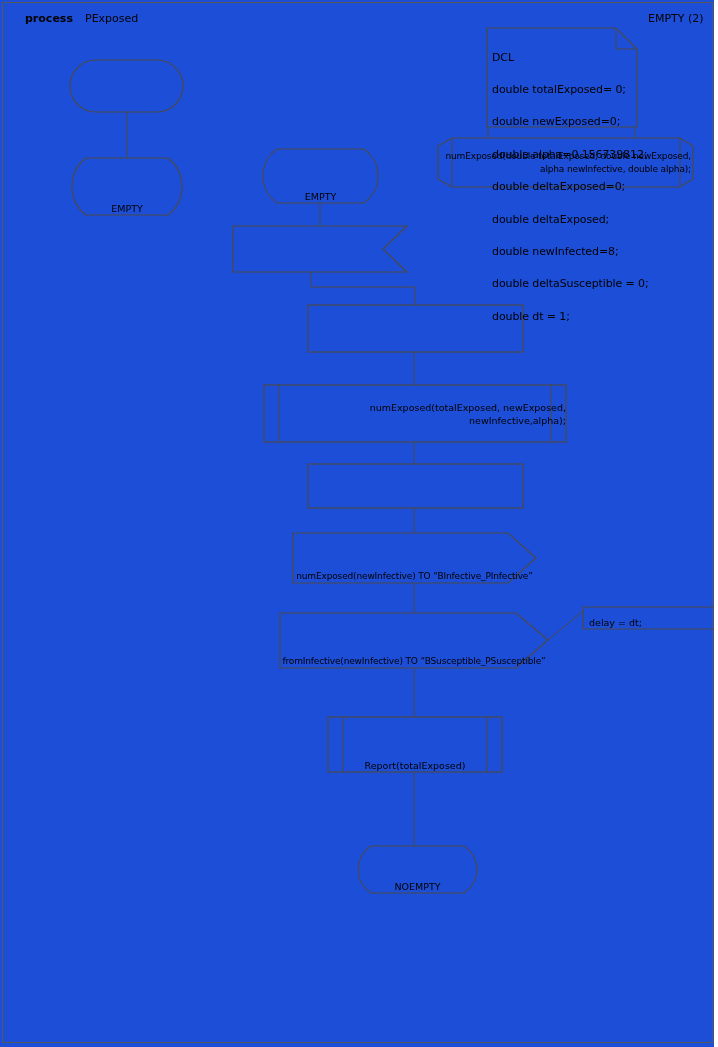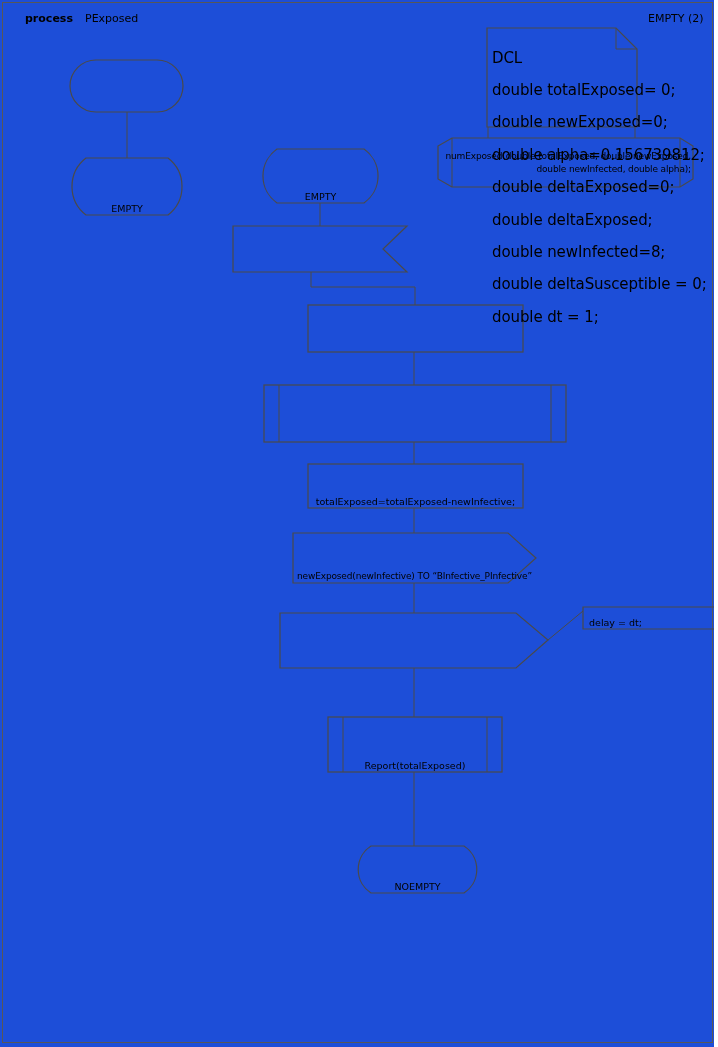--- a/index.html
+++ b/index.html
@@ -15,21 +15,21 @@
   .lbl{
     position:absolute;display:flex;align-items:flex-end;justify-content:center;
     text-align:center;font-size:9.5px;line-height:13px;white-space:pre;color:#000;
   }
   .lbl.small{font-size:9px;letter-spacing:-0.15px;}
   .lbl.left{justify-content:flex-start;text-align:left;}
   .hdr{position:absolute;font-size:11px;white-space:pre;}
   .bold{font-weight:bold;}
   .dcl-block{
     position:absolute;left:492px;top:31px;width:142px;
-    font-size:15px;line-height:10.8px;white-space:pre;letter-spacing:-0.1px;
+    font-size:11px;line-height:10.8px;white-space:pre;letter-spacing:-0.1px;
   }
 </style>
 </head>
 <body>
 
 <div class="page">
 
   <div class="page-border"></div>
 
   <svg class="canvas" width="718" height="1047" viewBox="0 0 718 1047" fill="none" stroke="#4a4a4a" stroke-width="1.2">
@@ -92,34 +92,38 @@
     <div>double alpha=0.156739812;</div>
     <div>double deltaExposed=0;</div>
     <div>double deltaExposed;</div>
     <div>double newInfected=8;</div>
     <div>double deltaSusceptible = 0;</div>
     <div>double dt = 1;</div>
   </div>
 
   <div class="lbl small" style="left:440px;top:138px;width:251px;height:49px;flex-direction:column;">
     <div>numExposed(double totalExposed, double newExposed,</div>
-    <div>double newInfected, double alpha);</div>
+    <div>alpha newInfective, double alpha);</div>
   </div>
 
   <div class="lbl" style="left:72px;top:158px;width:110px;height:57px;">EMPTY</div>
 
   <div class="lbl" style="left:263px;top:149px;width:115px;height:54px;">EMPTY</div>
 
 
 
+  <div class="lbl" style="left:264px;top:385px;width:302px;height:57px;flex-direction:column;">
+    <div>numExposed(totalExposed, newExposed,</div>
+    <div>newInfective,alpha);</div>
+  </div>
 
-  <div class="lbl" style="left:308px;top:464px;width:215px;height:44px;">totalExposed=totalExposed-newInfective;</div>
 
-  <div class="lbl small" style="left:293px;top:533px;width:243px;height:50px;">newExposed(newInfective) TO “BInfective_PInfective”</div>
+  <div class="lbl small" style="left:293px;top:533px;width:243px;height:50px;">numExposed(newInfective) TO “BInfective_PInfective”</div>
 
+  <div class="lbl small" style="left:280px;top:613px;width:268px;height:55px;">fromInfective(newInfective) TO “BSusceptible_PSusceptible”</div>
 
   <div class="lbl left" style="left:589px;top:607px;width:110px;height:22px;">delay = dt;</div>
 
   <div class="lbl" style="left:358px;top:846px;width:119px;height:47px;">NOEMPTY</div>
 
   <div class="lbl" style="left:343px;top:717px;width:144px;height:55px;">Report(totalExposed)</div>
 
 </div>
 
 </body></html>

